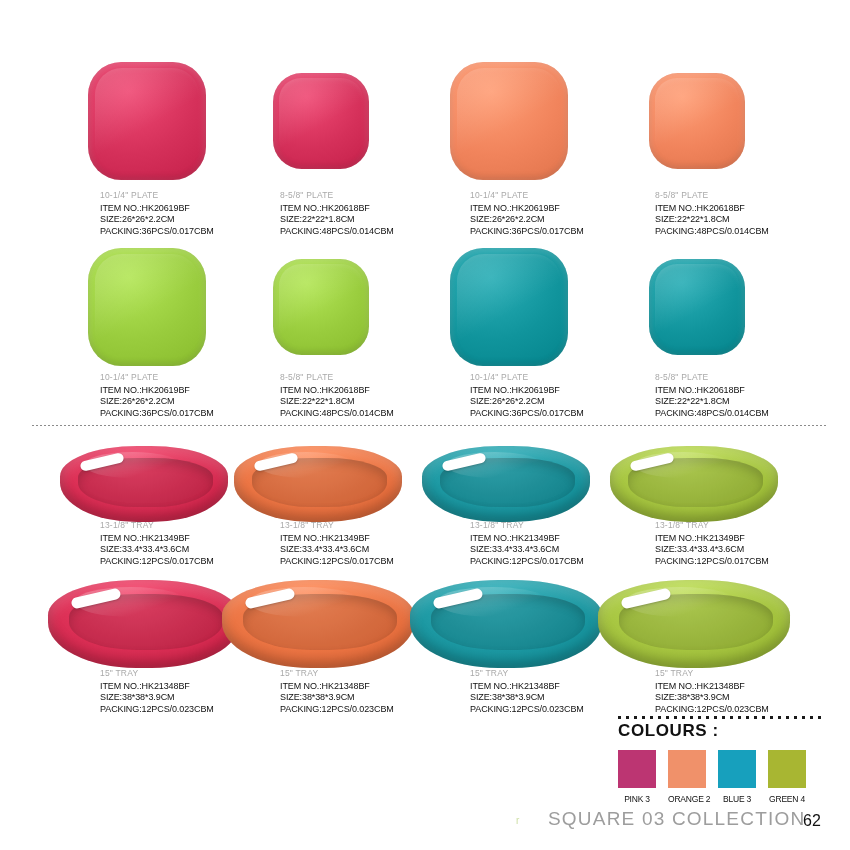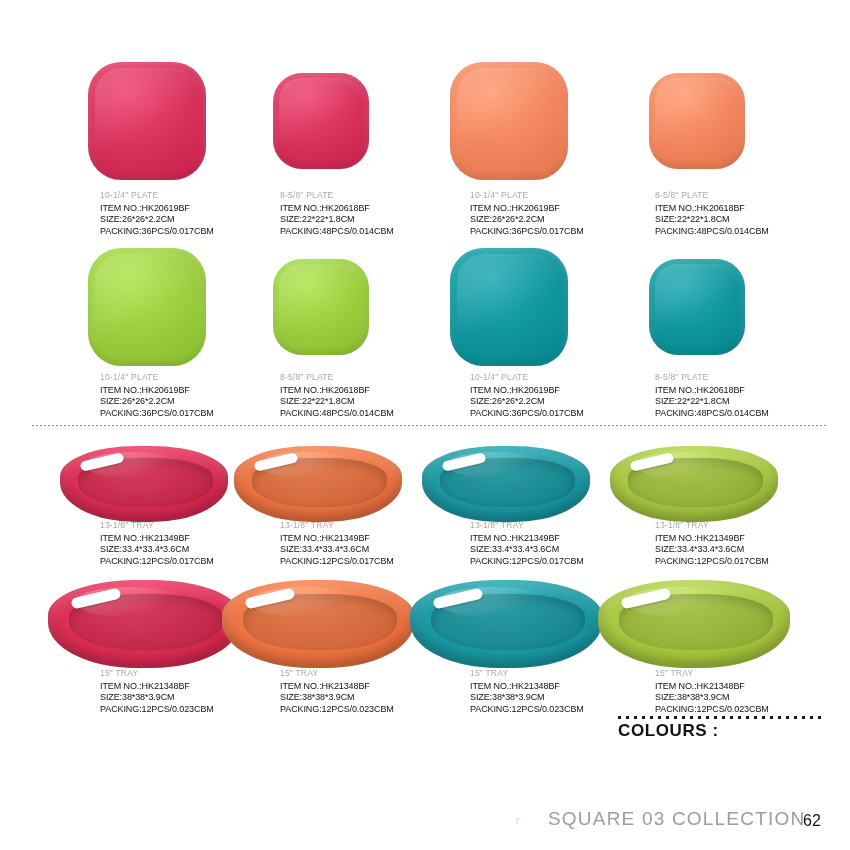--- a/index.html
+++ b/index.html
@@ -384,19 +384,37 @@
         <div class="cap-line">SIZE:38*38*3.9CM</div>
         <div class="cap-line">PACKING:12PCS/0.023CBM</div>
       </div>
     </div>
 
   <div class="divider"></div>
 
   <div class="colours-panel">
     <div class="dot-rule"></div>
     <div class="colours-title">COLOURS :</div>
+    <div class="swatch-row" id="swatch-row">
+        <div class="swatch-item">
+          <div class="swatch-chip" style="background: rgb(188, 53, 114);"></div>
+          <div class="swatch-label">PINK 3</div>
+        </div>
+        <div class="swatch-item">
+          <div class="swatch-chip" style="background: rgb(240, 145, 106);"></div>
+          <div class="swatch-label">ORANGE 2</div>
+        </div>
+        <div class="swatch-item">
+          <div class="swatch-chip" style="background: rgb(23, 160, 189);"></div>
+          <div class="swatch-label">BLUE 3</div>
+        </div>
+        <div class="swatch-item">
+          <div class="swatch-chip" style="background: rgb(168, 182, 50);"></div>
+          <div class="swatch-label">GREEN 4</div>
+        </div>
+      </div>
   </div>
 
   <div class="footer-mark">r</div>
   <div class="footer-title">SQUARE 03 COLLECTION</div>
   <div class="page-number">62</div>
 
 </div>
 
 </body></html>

